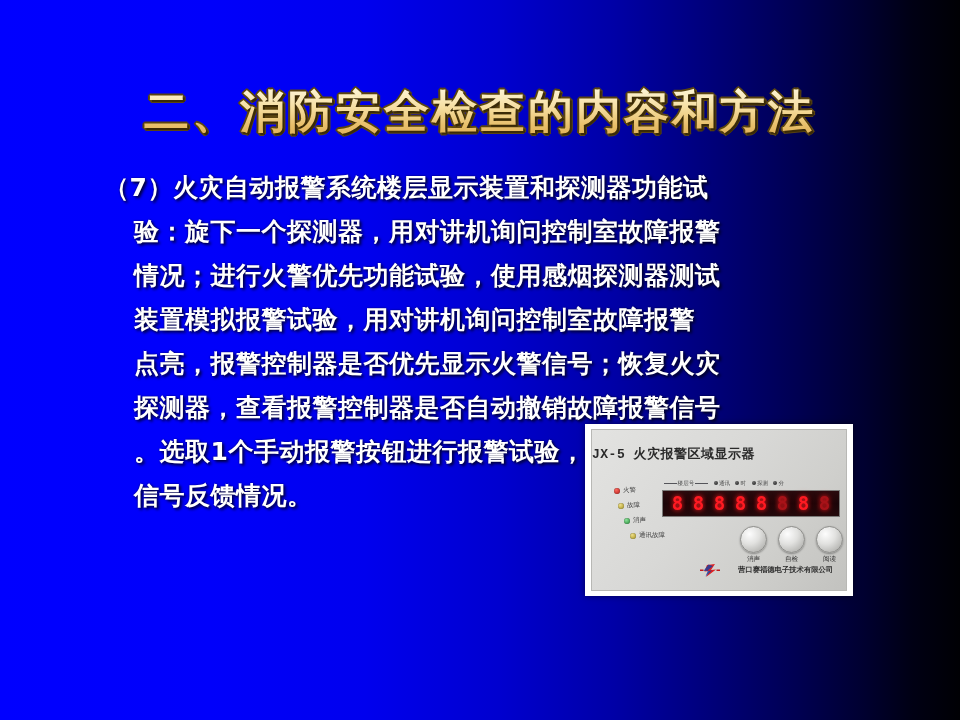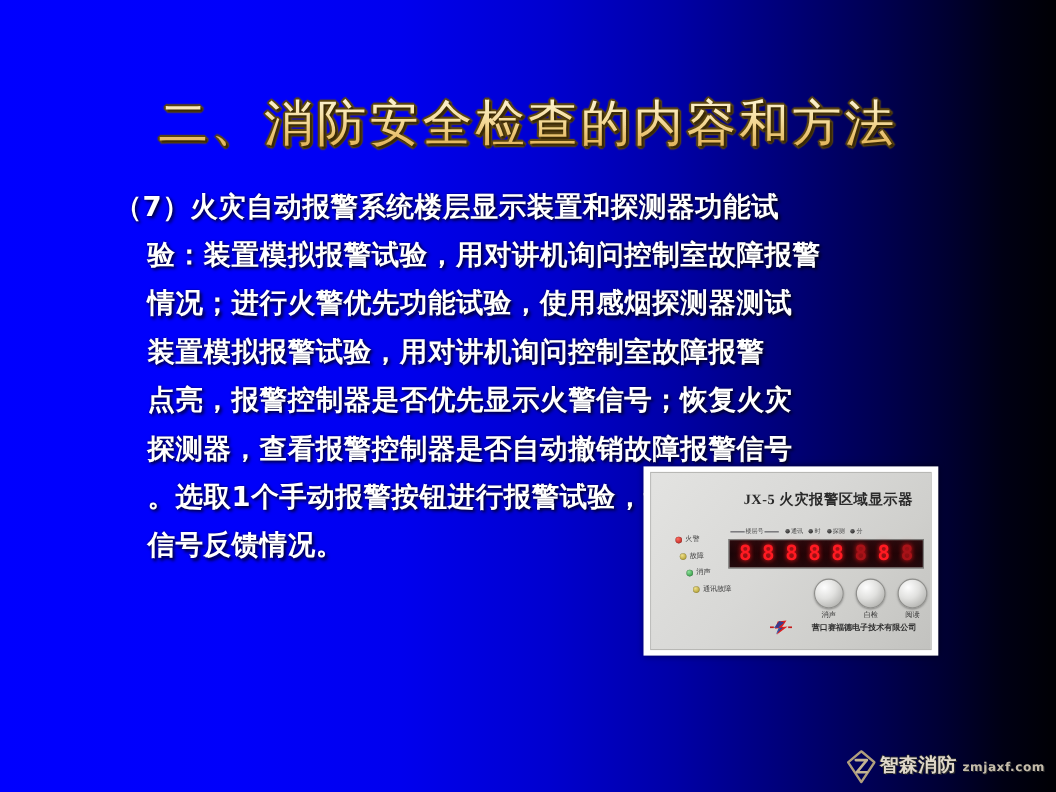--- a/index.html
+++ b/index.html
@@ -30,21 +30,21 @@
 
   
   #title {
     position: absolute;
     left: 0;
     right: 0;
     top: 82px;
     text-align: center;
     font-family: "DejaVu Serif", "Liberation Serif", serif;
     font-size: 45px;
-    font-weight: normal;
+    font-weight: bold;
     letter-spacing: 3px;
     color: #f7dfa0;
     background: linear-gradient(to bottom, #fffbe8 0%, #f6dfa2 42%, #e8bf6a 72%, #d9a84e 100%);
     -webkit-background-clip: text;
     background-clip: text;
     -webkit-text-fill-color: transparent;
     text-shadow: 0 0 0 transparent;
     filter: drop-shadow(2px 2px 0 #3a2a06) drop-shadow(-1px -1px 0 #5a4410)
             drop-shadow(1px -1px 0 #5a4410) drop-shadow(-1px 1px 0 #5a4410);
     white-space: nowrap;
@@ -89,24 +89,24 @@
     position: relative;
     width: 100%;
     height: 100%;
     box-sizing: border-box;
     background: linear-gradient(130deg, #e3e3e1 0%, #d8d8d6 45%, #cfcfcc 72%, #c2c2bf 100%);
     border: 1px solid #b8b8b5;
     overflow: hidden;
   }
   #panel-title {
     position: absolute;
-    left: 0; right: 16px;
+    left: 0; right: 3px;
     top: 15px;
-    text-align: right;
-    font-family: Liberation Serif, serif;
+    text-align: left;
+    font-family: Liberation Mono, monospace;
     font-size: 13px;
     font-weight: bold;
     color: #2a2a2a;
     letter-spacing: 0.5px;
     white-space: nowrap;
   }
 
   
   .lamp-row {
     position: absolute;
@@ -263,21 +263,21 @@
 </style>
 </head>
 <body>
 
 <div id="slide">
 
   <div id="title">二、消防安全检查的内容和方法</div>
 
   <div id="body-text">
     <span class="ln">（7）火灾自动报警系统楼层显示装置和探测器功能试</span>
-    <span class="ln indent">验：装置模拟报警试验，用对讲机询问控制室故障报警</span>
+    <span class="ln indent">验：旋下一个探测器，用对讲机询问控制室故障报警</span>
     <span class="ln indent">情况；进行火警优先功能试验，使用感烟探测器测试</span>
     <span class="ln indent">装置模拟报警试验，用对讲机询问控制室故障报警</span>
     <span class="ln indent">点亮，报警控制器是否优先显示火警信号；恢复火灾</span>
     <span class="ln indent">探测器，查看报警控制器是否自动撤销故障报警信号</span>
     <span class="ln indent">。选取1个手动报警按钮进行报警试验，询问控制室</span>
     <span class="ln indent">信号反馈情况。</span>
   </div>
 
   <div id="device-photo">
     <div id="panel">
@@ -359,26 +359,14 @@
             <rect x="0" y="13" width="7" height="3" fill="#c31c1c"></rect>
             <rect x="33" y="13" width="7" height="3" fill="#c31c1c"></rect>
           </svg>
         </span>
         <span id="company-name">营口赛福德电子技术有限公司</span>
       </div>
 
     </div>
   </div>
 
-  <div id="watermark">
-    <span id="wm-logo">
-      <svg viewBox="0 0 26 30" width="26" height="30" aria-hidden="true">
-        <path d="M13 1 L25 11 L13 29 L1 11 Z" fill="none" stroke="#b9a77f" stroke-width="2.2"></path>
-        <path d="M8 9 L18 9 L9 20 L18 20" fill="none" stroke="#cdbd97" stroke-width="2.4" stroke-linecap="round" stroke-linejoin="round"></path>
-      </svg>
-    </span>
-    <span id="wm-texts">
-      <span id="wm-title">智森消防</span>
-      <span id="wm-url">zmjaxf.com</span>
-    </span>
-  </div>
 
 </div>
 
 </body></html>

